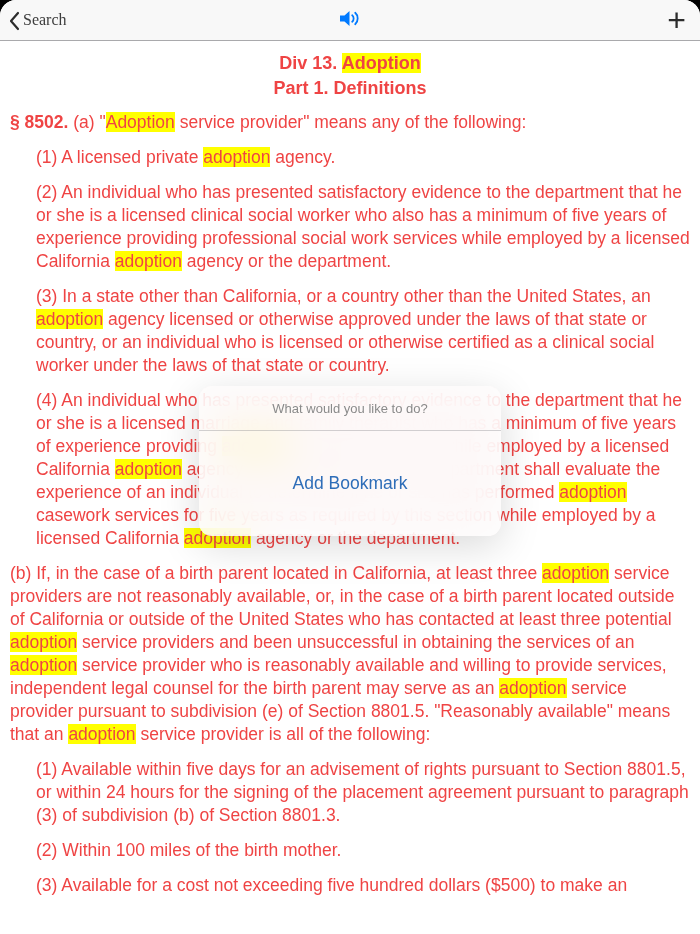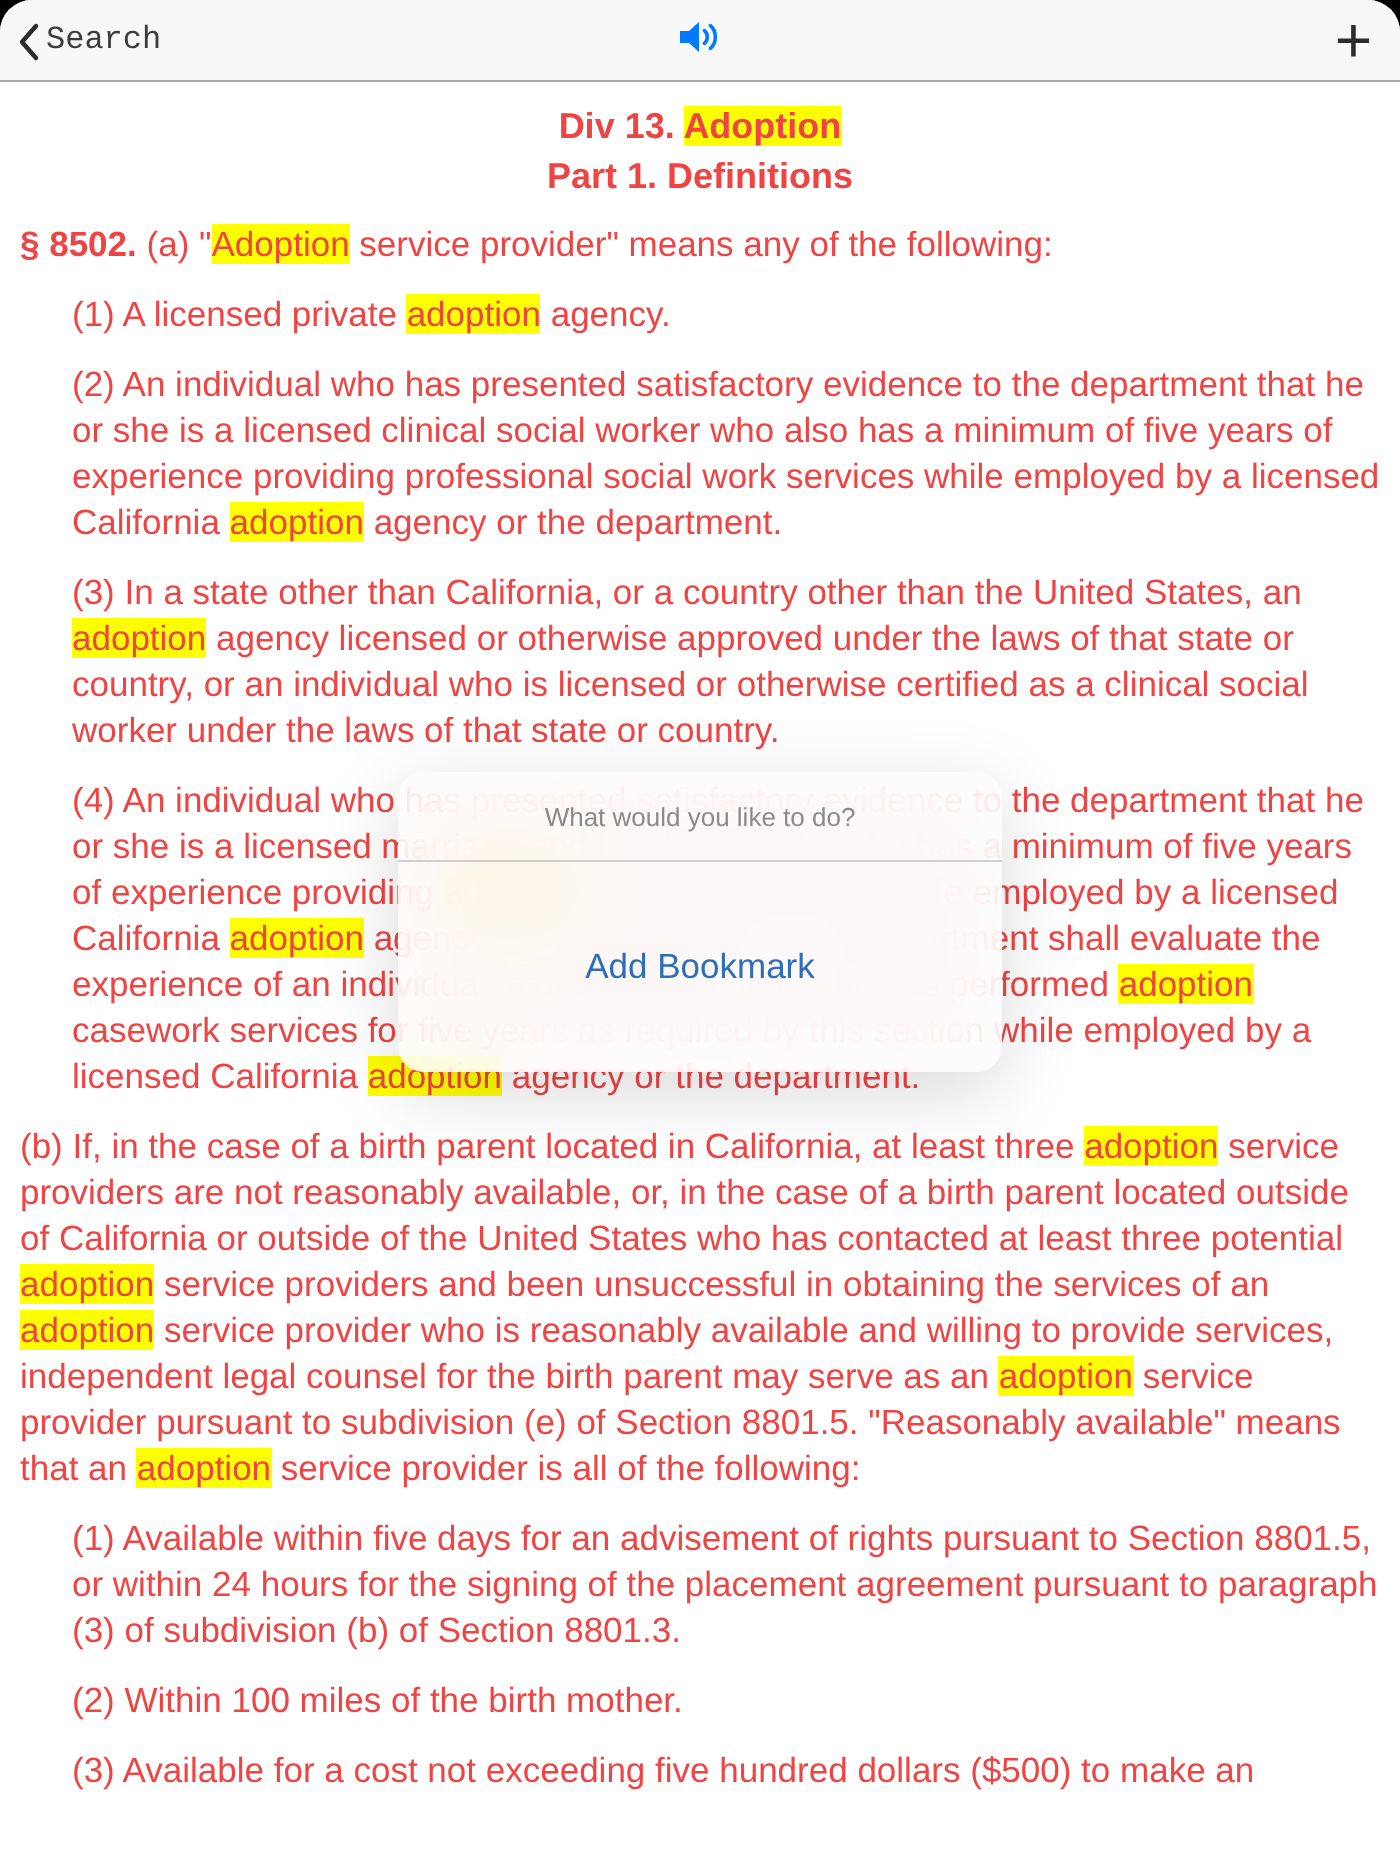--- a/index.html
+++ b/index.html
@@ -24,21 +24,21 @@
     display: flex;
     align-items: center;
   }
   .back-button {
     display: flex; align-items: center; gap: 3px;
     padding-left: 8px;
     color: #3d3d3d;
     font-size: 16px;
     cursor: pointer;
     background: none; border: none;
-    font-family: Liberation Mono, monospace;
+    font-family: Liberation Serif, serif;
   }
   .chevron { display: inline-flex; margin-top: 1px; }
   .speaker-button {
     position: absolute; left: 50%; top: 50%;
     transform: translate(-50%, -50%);
     background: none; border: none; cursor: pointer;
     color: var(--accent, #007aff);
     display: inline-flex;
   }
   .add-button {

